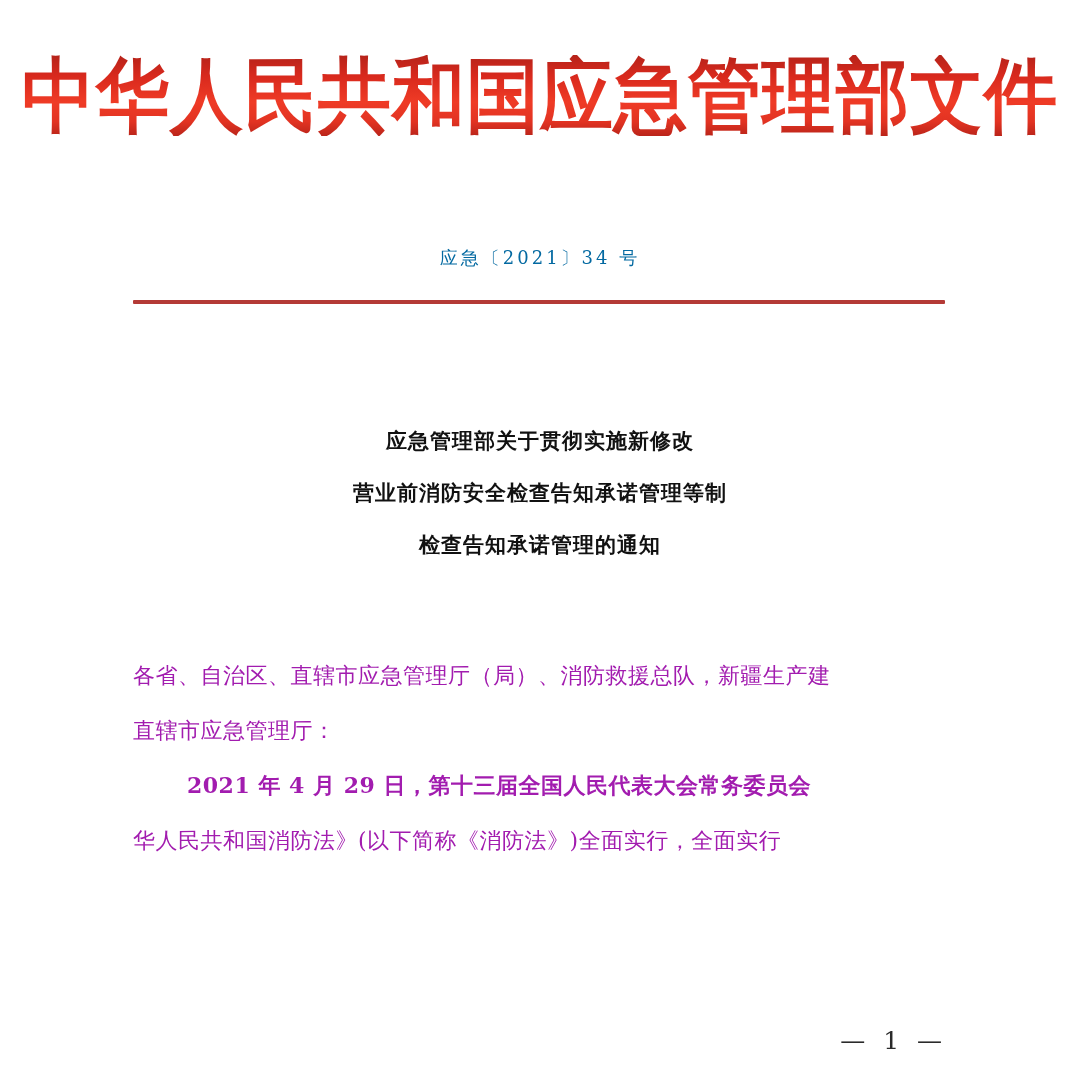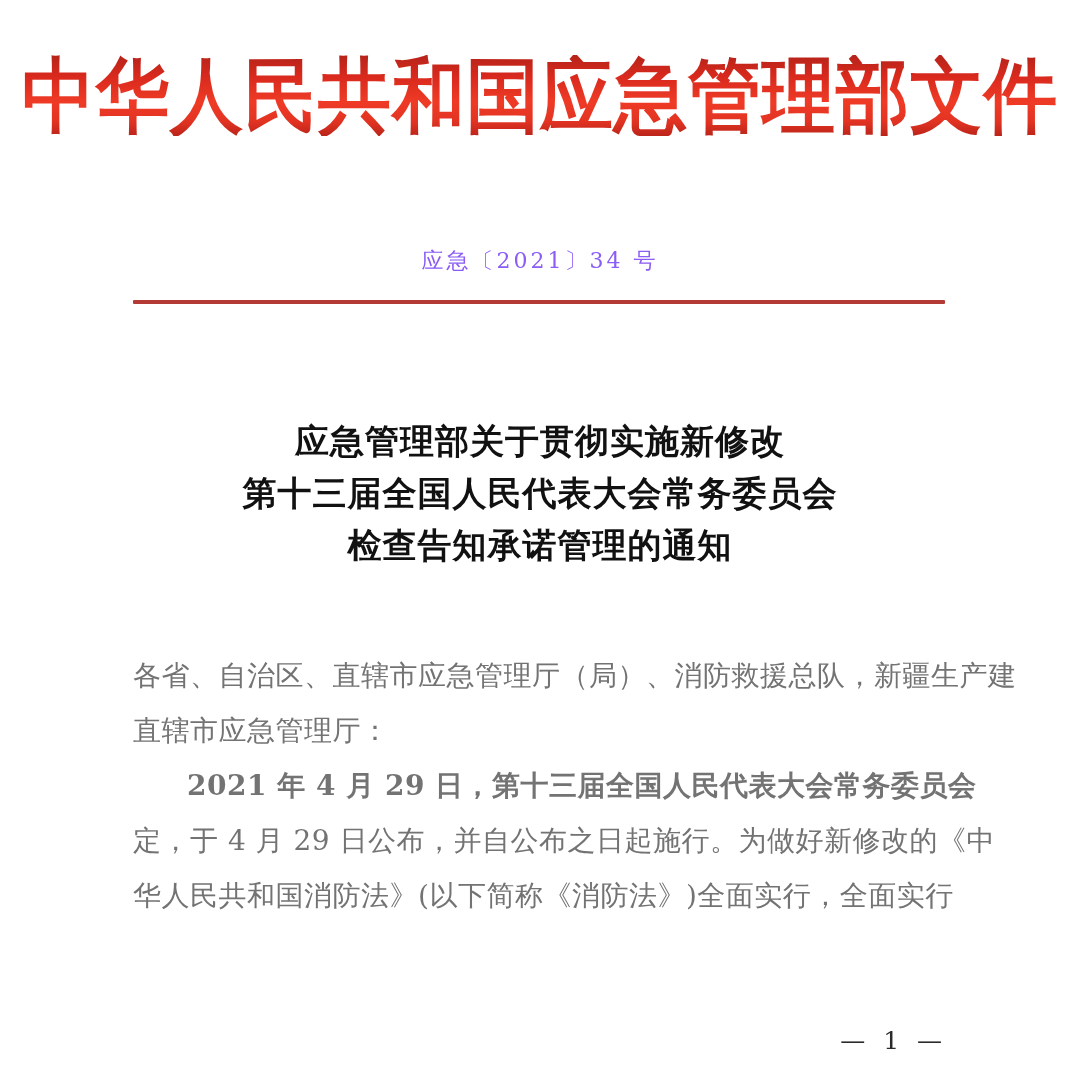--- a/index.html
+++ b/index.html
@@ -54,23 +54,23 @@
   .doc-number-row {
     position: absolute;
     left: 0;
     right: 0;
     top: 246px;
     text-align: center;
   }
   .doc-number {
     display: inline-block;
     font-family: "DejaVu Serif", "Liberation Serif", serif;
-    font-size: 22px;
+    font-size: 18px;
     letter-spacing: 3px;
-    color: #8b5cf6;
+    color: #0369a1;
   }
 
   
   .red-rule {
     position: absolute;
     left: 133px;
     top: 300px;
     width: 812px;
     height: 4px;
     background: #b43a36;
@@ -79,37 +79,37 @@
 
   
   .doc-title {
     position: absolute;
     left: 90px;
     right: 90px;
     top: 415px;
     text-align: center;
     font-family: "DejaVu Serif", "Liberation Serif", serif;
     font-weight: 700;
-    font-size: 34px;
+    font-size: 21px;
     line-height: 52px;
     letter-spacing: 1px;
     color: #111111;
   }
   .doc-title .tline { display: block; white-space: nowrap; }
 
   
   .body-block {
     position: absolute;
     left: 133px;
     width: 814px;
     top: 648px;
     font-family: "DejaVu Serif", "Liberation Serif", serif;
-    font-size: 28px;
+    font-size: 22px;
     line-height: 55px;
-    color: #737373;
+    color: #a21caf;
     letter-spacing: 0.5px;
   }
   .body-line {
     display: block;
     white-space: nowrap;
   }
   .body-line.indent2 { text-indent: 54px; font-weight: bold; }
 
   
   .page-footer {
@@ -134,27 +134,26 @@
   </div>
 
   <div class="doc-number-row">
     <span class="doc-number">应急〔2021〕34 号</span>
   </div>
 
   <div class="red-rule"></div>
 
   <div class="doc-title">
     <span class="tline">应急管理部关于贯彻实施新修改</span>
-    <span class="tline">第十三届全国人民代表大会常务委员会</span>
+    <span class="tline">营业前消防安全检查告知承诺管理等制</span>
     <span class="tline">检查告知承诺管理的通知</span>
   </div>
 
   <div class="body-block">
     <span class="body-line">各省、自治区、直辖市应急管理厅（局）、消防救援总队，新疆生产建</span>
     <span class="body-line">直辖市应急管理厅：</span>
     <span class="body-line indent2">2021 年 4 月 29 日，第十三届全国人民代表大会常务委员会</span>
-    <span class="body-line">定，于 4 月 29 日公布，并自公布之日起施行。为做好新修改的《中</span>
     <span class="body-line">华人民共和国消防法》(以下简称《消防法》)全面实行，全面实行</span>
   </div>
 
   <div class="page-footer">— 1 —</div>
 
 </div>
 
 </body></html>

